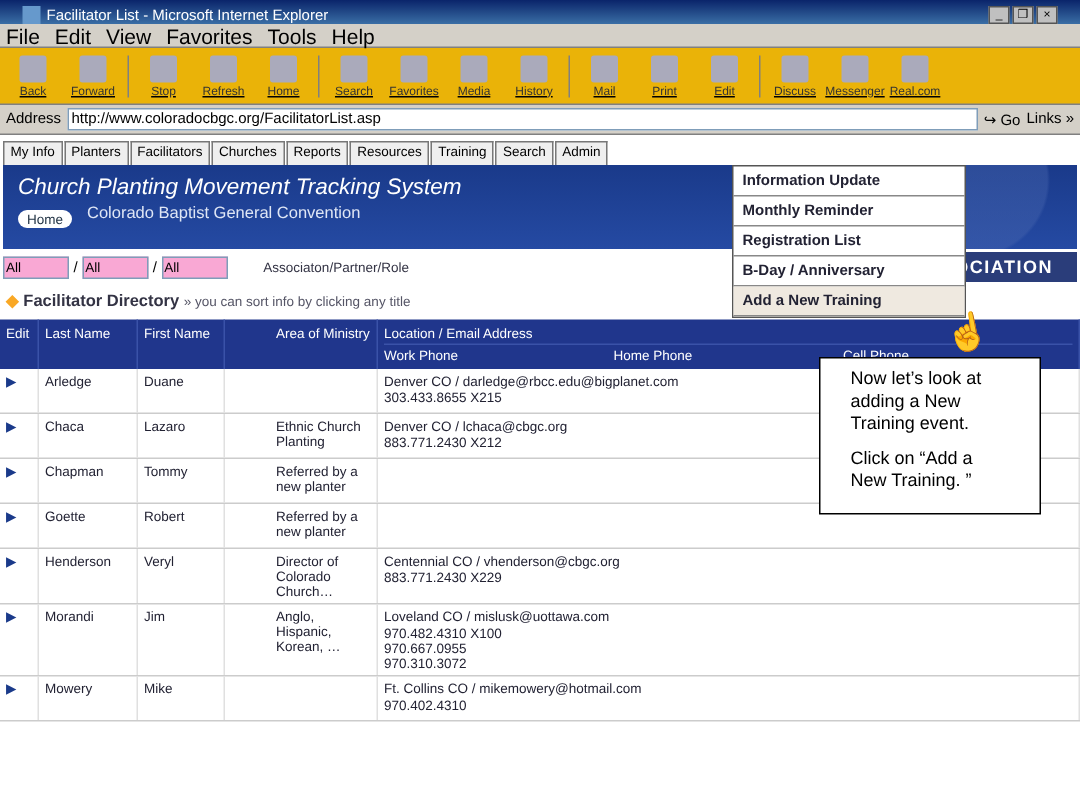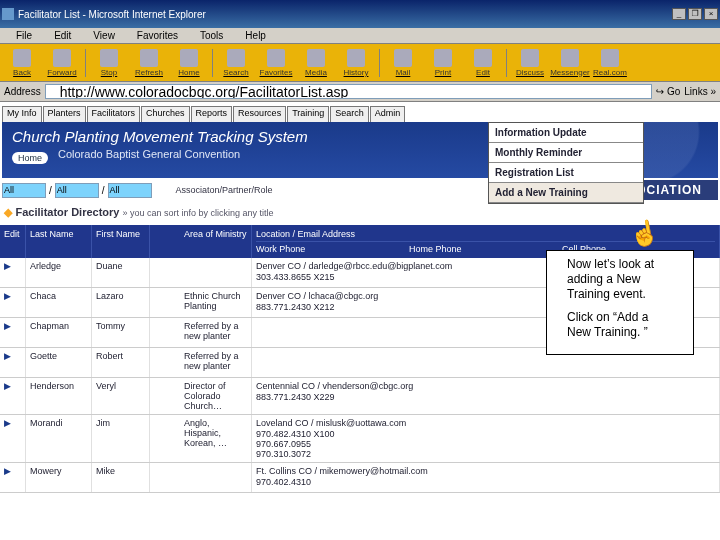--- a/index.html
+++ b/index.html
@@ -1,33 +1,33 @@
 <!DOCTYPE html>
 <html><head>
 <meta charset="utf-8">
 <style>
 * { margin:0; padding:0; box-sizing:border-box; font-family:Tahoma,Arial,sans-serif; }
 body { width:720px; height:540px; background:#fff; overflow:hidden; font-size:10px; }
 
-.titlebar { height:28px; background:linear-gradient(#0a246a,#3a6ea5); color:#fff; display:flex; align-items:center; padding:0 2px; }
+.titlebar { height:16px; background:linear-gradient(#0a246a,#3a6ea5); color:#fff; display:flex; align-items:flex-end; padding:0 15px; }
 .titlebar .icon { width:12px; height:12px; background:#69c; margin-right:4px; }
 .titlebar .title { font-size:10px; flex:1; }
 .titlebar .winbtn { width:14px; height:12px; background:#c0c0c0; border:1px solid #555; margin-left:2px; font-size:8px; line-height:10px; text-align:center; color:#000; }
 
 .menubar { height:16px; background:#d4d0c8; border-bottom:1px solid #808080; display:flex; align-items:center; padding:0 4px; }
-.menubar span { margin-right:10px; font-size:10px; cursor:default;margin-left:12px; }
+.menubar span { margin-right:10px; font-size:14px; cursor:default; }
 
 .toolbar { height:38px; background:#eab308; border-bottom:1px solid #808080; display:flex; align-items:center; padding:0 2px;text-decoration:underline; }
 .tbtn { width:40px; text-align:center; font-size:8px; color:#333; }
 .tbtn .ticon { width:18px; height:18px; margin:0 auto 1px; background:#aab; border-radius:2px; }
 .toolbar .sep { width:1px; height:28px; background:#808080; margin:0 3px; }
 
 .addrbar { height:20px; background:#d4d0c8; border-bottom:1px solid #808080; display:flex; align-items:center; padding:0 4px; }
 .addrbar .lbl { font-size:10px; margin-right:4px; }
-.addrbar input { flex:1; height:15px; font-size:14px; border:1px solid #7f9db9; padding:0 14px; }
+.addrbar input { flex:1; height:15px; font-size:10px; border:1px solid #7f9db9; padding:0 2px; }
 .addrbar .go { margin:0 4px; font-size:10px; }
 .addrbar .links { font-size:10px; }
 
 .content { position:relative; width:100%; height:450px; background:#fff; overflow:hidden; }
 
 .tabrow { display:flex; height:16px; margin:4px 0 0 2px; }
 .tabrow .tab { font-size:9px; border:1px solid #777; border-bottom:none; padding:1px 4px; background:#efefef; margin-right:1px; }
 
 .banner { position:relative; height:56px; background:linear-gradient(#1a3a8a,#254aa3); color:#fff; margin:0 2px; }
 .banner .btitle { font-size:15px; font-style:italic; padding:6px 0 0 10px; }
@@ -35,21 +35,21 @@
 .homebtn { position:absolute; left:10px; top:30px; background:#fff; color:#234; font-size:9px; padding:1px 6px; border-radius:8px; }
 .banner-curve { position:absolute; right:0; top:0; width:200px; height:56px; background:radial-gradient(circle at 130px 10px,#4a68b0 50px,transparent 52px); opacity:.4; }
 
 .adminmenu { position:absolute; right:76px; top:20px; width:156px; background:#fff; border:1px solid #555; z-index:10; }
 .adminmenu .mi { font-size:10px; padding:4px 6px; border-bottom:1px solid #888; font-weight:bold; color:#223; }
 .adminmenu .mi.last { background:#efe9e0; }
 
 .cursor-hand { position:absolute; right:60px; top:118px; font-size:24px; z-index:11; transform:rotate(-10deg); }
 
 .filterrow { display:flex; align-items:center; height:20px; margin:2px 2px 0; }
-.filterrow .sel { width:44px; height:15px; border:1px solid #7f9db9; font-size:9px; background:#7dd3fc; padding:0 1px; display:inline-block; line-height:13px; }
+.filterrow .sel { width:44px; height:15px; border:1px solid #7f9db9; font-size:9px; background:#f9a8d4; padding:0 1px; display:inline-block; line-height:13px; }
 .filterrow .slash { margin:0 3px; }
 .filterrow .role { margin-left:24px; font-size:9px; color:#334; }
 .assoc-band { margin-left:auto; background:#2a3d7a; color:#fff; font-size:12px; font-weight:bold; padding:3px 16px 3px 20px; letter-spacing:1px; }
 
 .dirtitle { margin:6px 4px; font-size:11px; font-weight:bold; color:#334; }
 .dirtitle .dot { color:#f9a825; }
 .dirtitle .hint { font-weight:normal; font-size:9px; color:#556; }
 
 .gridhead { display:flex; background:#20368c; color:#fff; font-size:9px; }
 .gh { padding:4px 4px; border-right:1px solid #3a52a8; }
@@ -187,20 +187,21 @@
     <div class="banner-curve"></div>
     <div class="btitle">Church Planting Movement Tracking System</div>
     <div class="homebtn">Home</div>
     <div class="bsub">Colorado Baptist General Convention</div>
   </div>
 
   <div class="adminmenu">
     <div class="mi">Information Update</div>
     <div class="mi">Monthly Reminder</div>
     <div class="mi">Registration List</div>
+    <div class="mi">B-Day / Anniversary</div>
     <div class="mi last">Add a New Training</div>
   </div>
   <div class="cursor-hand">☝</div>
 
   <div class="filterrow">
     <span class="sel">All</span>
     <span class="slash">/</span>
     <span class="sel">All</span>
     <span class="slash">/</span>
     <span class="sel">All</span>

